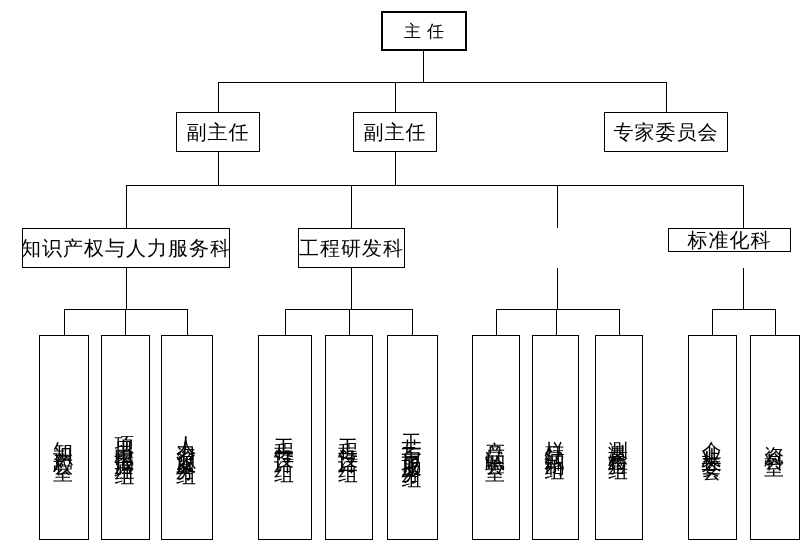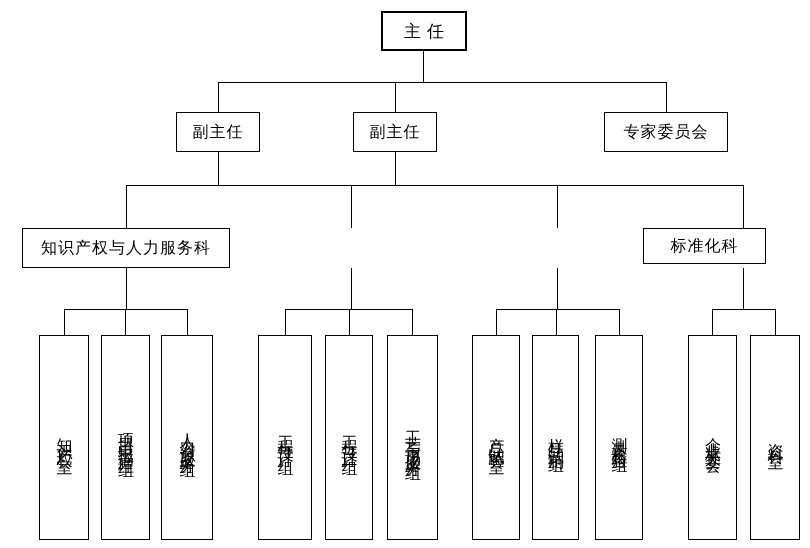--- a/index.html
+++ b/index.html
@@ -12,21 +12,21 @@
     overflow:hidden;
   }
   .box{
     position:absolute;
     box-sizing:border-box;
     border:1px solid #000000;
     background:#ffffff;
     display:flex;
     align-items:center;
     justify-content:center;
-    font-size:16px;
+    font-size:20px;
     letter-spacing:1px;
     white-space:nowrap;
     overflow:hidden;
     text-align:center;
   }
   .box.root{border-width:2px;font-size:17px;letter-spacing:6px;padding-left:6px;}
   .box.v{
     writing-mode:vertical-lr;
     text-orientation:upright;
     letter-spacing:5px;
@@ -80,21 +80,22 @@
   <i class="ln" style="left:712px;top:309px;width:1px;height:26px"></i>
   <i class="ln" style="left:775px;top:309px;width:1px;height:26px"></i>
 
   <div class="box root" style="left:381px;top:11px;width:86px;height:40px">主任</div>
 
   <div class="box" style="left:176px;top:112px;width:84px;height:40px">副主任</div>
   <div class="box" style="left:353px;top:112px;width:84px;height:40px">副主任</div>
   <div class="box" style="left:604px;top:112px;width:124px;height:40px">专家委员会</div>
 
   <div class="box" style="left:22px;top:228px;width:208px;height:40px">知识产权与人力服务科</div>
-  <div class="box" style="left:643px;top:228px;width:123px;height:36px">标准化科</div>
+  <div class="box" style="left:298px;top:228px;width:107px;height:40px">工程研发科</div>
+  <div class="box" style="left:668px;top:228px;width:123px;height:24px">标准化科</div>
 
   <div class="box v" style="left:39px;top:335px;width:50px;height:205px">知识产权室</div>
   <div class="box v" style="left:101px;top:335px;width:49px;height:205px">项目申报管理组</div>
   <div class="box v" style="left:161px;top:335px;width:52px;height:205px">人力资源服务组</div>
 
   <div class="box v" style="left:258px;top:335px;width:54px;height:205px">工程设计一组</div>
   <div class="box v" style="left:325px;top:335px;width:48px;height:205px">工程设计二组</div>
   <div class="box v" style="left:387px;top:335px;width:51px;height:205px">工艺与市场服务组</div>
 
   <div class="box v" style="left:472px;top:335px;width:48px;height:205px">产品试验室</div>

